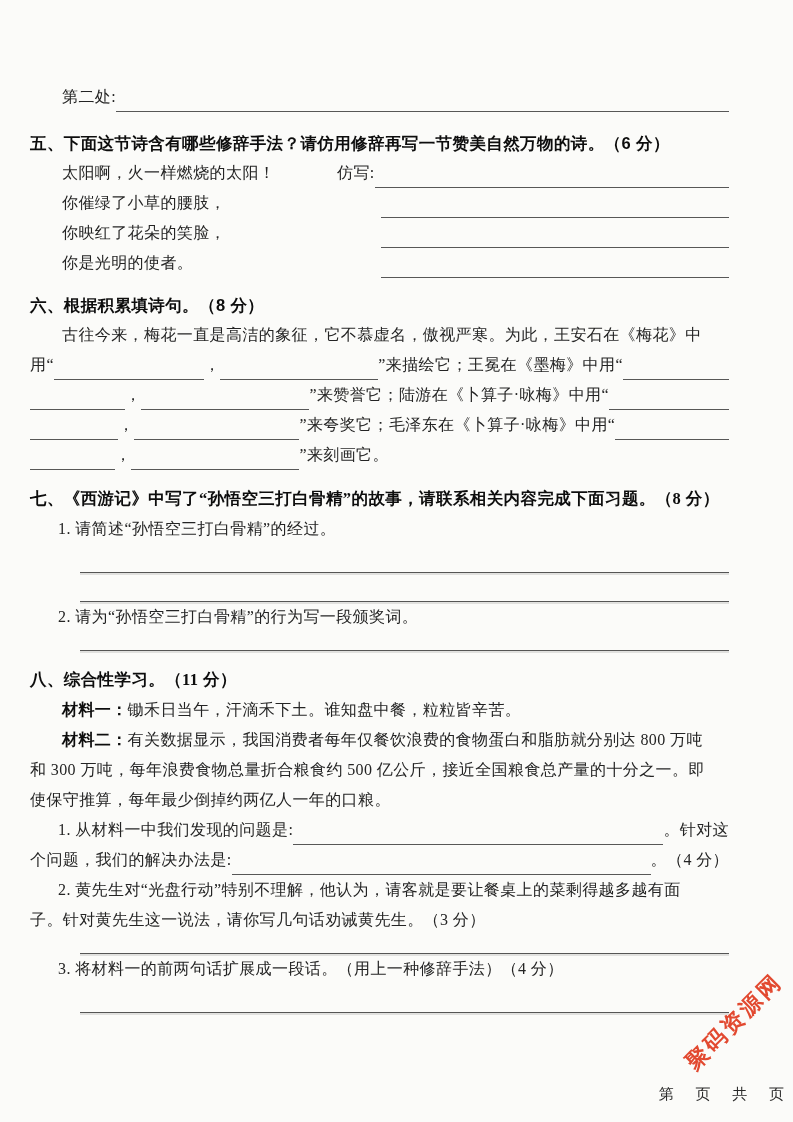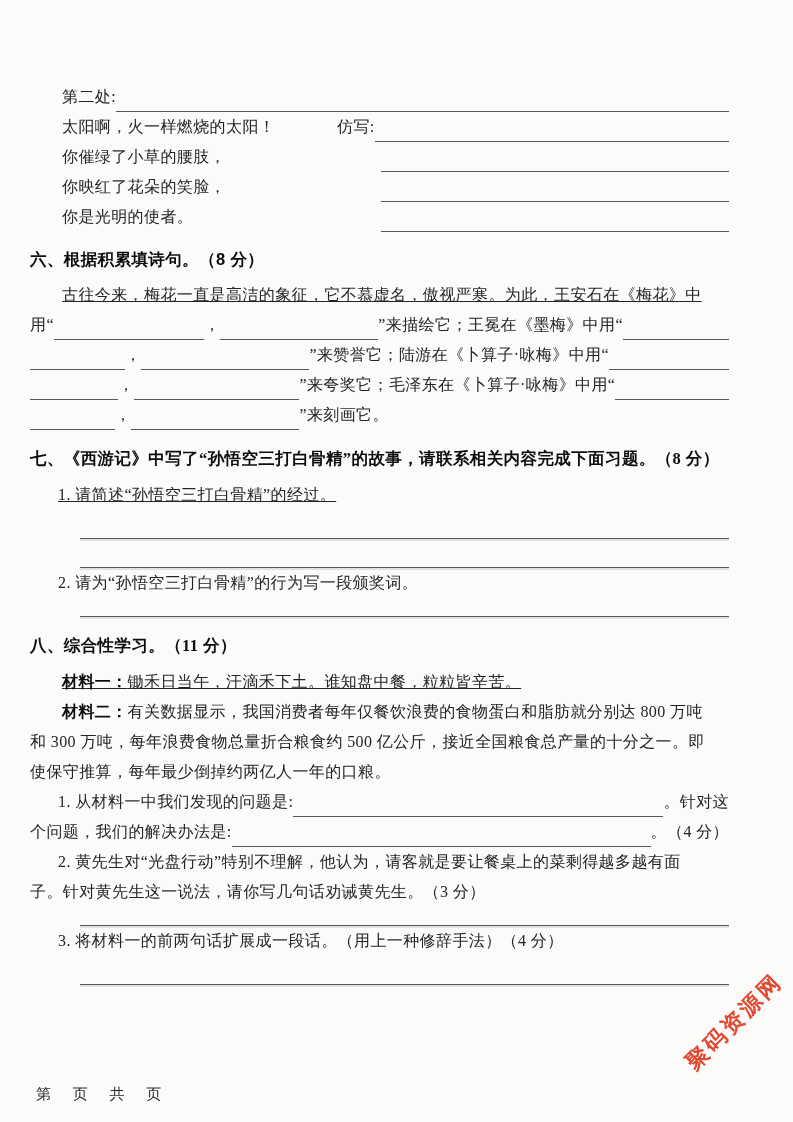--- a/index.html
+++ b/index.html
@@ -31,31 +31,31 @@
   .indent28{padding-left:28px;}
   .ml44{margin-left:44px;}
   .w85{width:85px;} .w88{width:88px;} .w95{width:95px;}
   .w150{width:150px;} .w158{width:158px;} .w165{width:165px;} .w168{width:168px;}
   .ansline{
     margin-left:50px;
     border-bottom:1.7px solid #555;
     box-shadow:0 2px 0 rgba(0,0,0,0.10);
   }
   .gap-sm{height:18px;} .gap-md{height:28px;}
-  .mt6{margin-top:6px;text-decoration:underline;} .mt12{margin-top:12px;} .mt14{margin-top:14px;font-family:Liberation Serif, serif;} .mt16{margin-top:16px;} .mt8{}
+  .mt6{} .mt12{margin-top:12px;} .mt14{margin-top:14px;font-family:Liberation Serif, serif;} .mt16{margin-top:16px;} .mt8{}
   .two-col{display:flex;padding-left:32px;}
   .poem{width:275px;}
   .answers{flex:1;}
   .blabel{
     font-family:"Liberation Sans","DejaVu Sans",sans-serif;
     font-weight:700;color:#0d0d0d;
   }
   .footer{
     position:absolute;left:0;right:0;top:1085px;
-    text-align:left;
+    text-align:right;
     font-size:15px;color:#2a2a2a;
     letter-spacing:9px;
     margin-left:36px;
   }
   .watermark{
     position:absolute;
     left:668px;top:998px;
     width:150px;
     transform:rotate(-45deg);
     transform-origin:center;
@@ -71,20 +71,21 @@
 </head>
 <body>
 
 <div class="page">
 
   <div class="row indent2">
     <span class="t">第二处:</span>
     <span class="bl fill"></span>
   </div>
 
+  <div class="hd mt16">五、下面这节诗含有哪些修辞手法？请仿用修辞再写一节赞美自然万物的诗。（6 分）</div>
 
   <div class="two-col mt8">
     <div class="poem">
       <div class="line">太阳啊，火一样燃烧的太阳！</div>
       <div class="line">你催绿了小草的腰肢，</div>
       <div class="line">你映红了花朵的笑脸，</div>
       <div class="line">你是光明的使者。</div>
     </div>
     <div class="answers">
       <div class="row">

